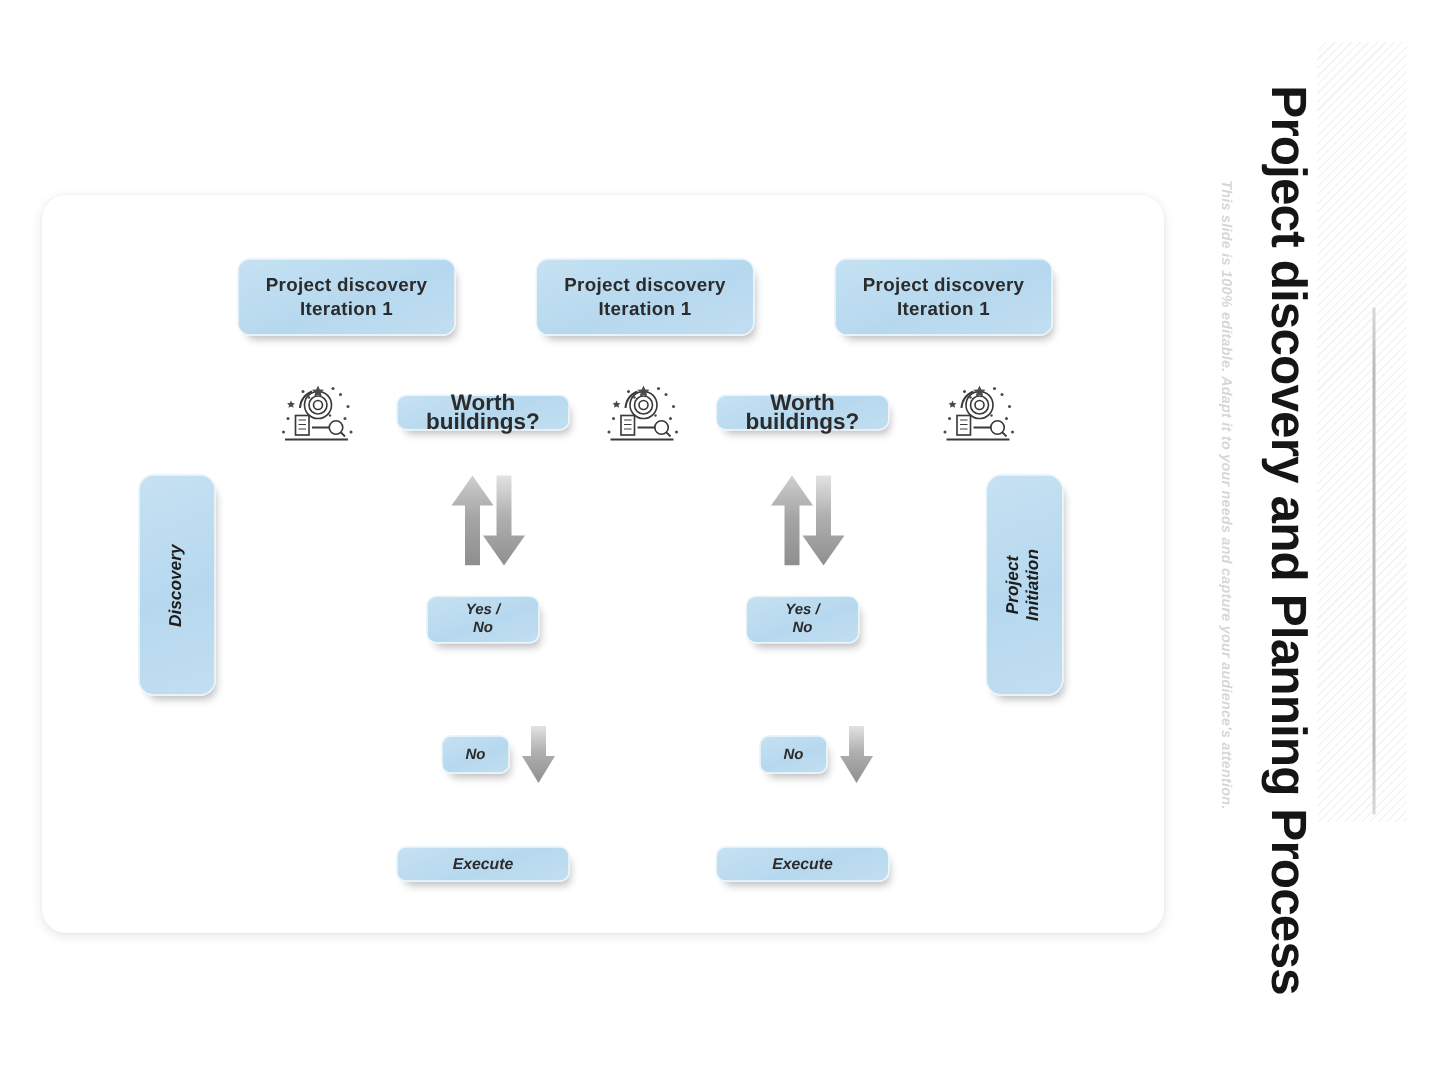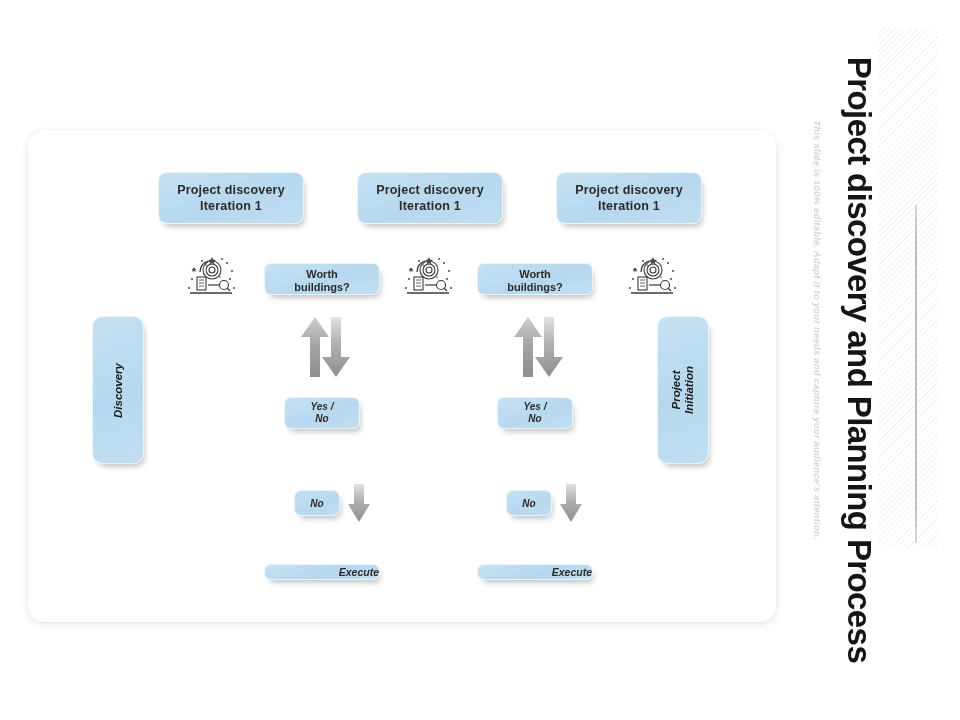--- a/index.html
+++ b/index.html
@@ -68,24 +68,24 @@
   }
   .bbox::after{
     content:"";position:absolute;left:6px;right:-5px;bottom:-7px;height:9px;
     background:linear-gradient(180deg,rgba(160,170,178,0.55),rgba(200,208,214,0.05));
     border-radius:0 0 8px 8px;
     transform:skewX(-22deg);
     z-index:-1;
   }
 
   .topbox{width:146px;height:52px;font-size:12.5px;font-weight:bold;line-height:16px;letter-spacing:0.2px;justify-content:center;}
-  .worthbox{width:116px;height:32px;font-size:11px;font-weight:bold;line-height:13px;border-radius:7px;align-items:flex-end;}
+  .worthbox{width:116px;height:24px;font-size:15px;font-weight:bold;line-height:13px;border-radius:7px;}
   .ynbox{width:76px;height:32px;font-size:10px;font-weight:bold;font-style:italic;line-height:12px;border-radius:7px;text-align:center;}
   .nobox{width:46px;height:26px;font-size:10px;font-weight:bold;font-style:italic;border-radius:7px;}
-  .execbox{width:116px;height:16px;font-size:10.5px;font-weight:bold;font-style:italic;border-radius:7px;justify-content:flex-end;}
+  .execbox{width:116px;height:24px;font-size:10.5px;font-weight:bold;font-style:italic;border-radius:7px;}
 
   .sidebox{
     width:52px;height:148px;border-radius:11px;
   }
   .sidebox .vtext{
     transform:rotate(-90deg);
     white-space:nowrap;
     font-size:11.5px;font-weight:bold;font-style:italic;
     line-height:13px;text-align:center;color:#1d1d1d;
   }

